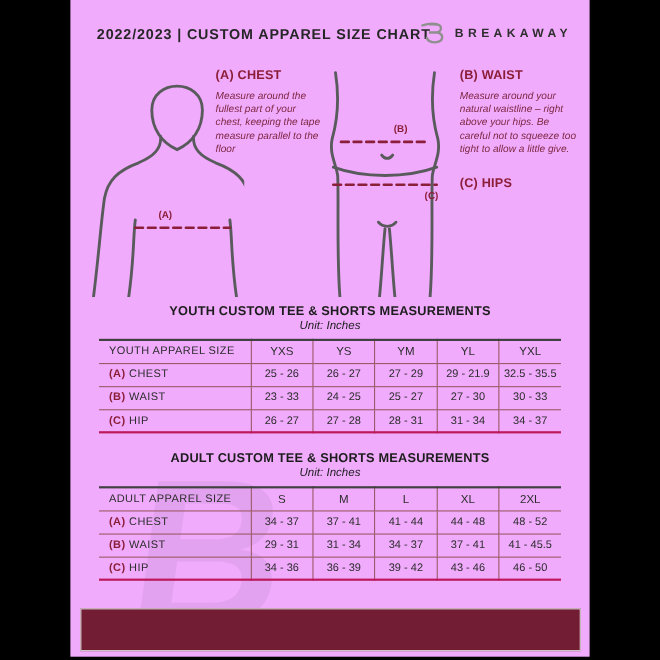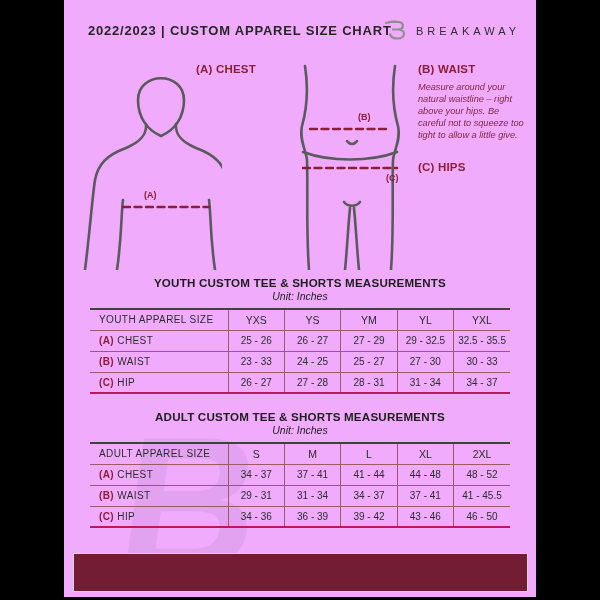--- a/index.html
+++ b/index.html
@@ -5,21 +5,21 @@
   * { margin:0; padding:0; box-sizing:border-box; }
   html,body { width:600px; height:600px; }
   body { background:#000; font-family:"Liberation Sans", sans-serif; overflow:hidden; position:relative; }
 
   .doc { position:absolute; left:64px; top:0; width:472px; height:597px; background:#f0abfc; }
 
   
   .header-title { position:absolute; left:24px; top:23px; font-size:13px; font-weight:700;
                   letter-spacing:.8px; color:#262626; }
   .brand { position:absolute; right:16px; top:19px; display:flex; align-items:center; gap:7px; }
-  .brand-name { font-size:11px; font-weight:400; letter-spacing:4px; color:#2e2e2e; }
+  .brand-name { font-size:11px; font-weight:700; letter-spacing:4px; color:#2e2e2e; }
 
   
   .fig { position:absolute; }
   .fig path, .fig line { fill:none; stroke-linecap:round; }
   .body-line { stroke:#595a5c; stroke-width:2.6px; }
   .dash-line { stroke:#8b1e38; stroke-width:2.4px; stroke-dasharray:7 4.5; }
   .marker { position:absolute; font-size:9px; font-weight:700; color:#8b1e38; }
 
   
   .instr { position:absolute; }
@@ -80,20 +80,21 @@
     <path class="body-line" d="M 60,148 C 58,168 57,190 55,210"></path>
     <path class="body-line" d="M 64,148 C 66,168 67,190 69,210"></path>
     <line class="dash-line" x1="20" y1="69" x2="100" y2="69"></line>
     <line class="dash-line" x1="13" y1="108" x2="107" y2="108"></line>
   </svg>
   <span class="marker" style="left:294px; top:112px;">(B)</span>
   <span class="marker" style="left:322px; top:173px;">(C)</span>
 
   <div class="instr" style="left:132px; top:63px; width:96px;">
     <div class="instr-h">(A) CHEST</div>
+    <div class="instr-b">Measure around the fullest part of your chest, keeping the tape measure parallel to the floor</div>
   </div>
   <div class="instr" style="left:354px; top:63px; width:108px;">
     <div class="instr-h">(B) WAIST</div>
     <div class="instr-b">Measure around your natural waistline – right above your hips. Be careful not to squeeze too tight to allow a little give.</div>
   </div>
   <div class="instr" style="left:354px; top:161px; width:112px;">
     <div class="instr-h">(C) HIPS</div>
   </div>
 
   <div class="watermark">B</div>
@@ -111,21 +112,21 @@
           <th>YL</th>
           <th>YXL</th>
         </tr>
       </thead>
       <tbody>
         <tr>
           <td><span class="prefix">(A)</span> <span>CHEST</span></td>
           <td>25 - 26</td>
           <td>26 - 27</td>
           <td>27 - 29</td>
-          <td>29 - 32.5</td>
+          <td>29 - 21.9</td>
           <td>32.5 - 35.5</td>
         </tr>
         <tr>
           <td><span class="prefix">(B)</span> <span>WAIST</span></td>
           <td>23 - 33</td>
           <td>24 - 25</td>
           <td>25 - 27</td>
           <td>27 - 30</td>
           <td>30 - 33</td>
         </tr>

